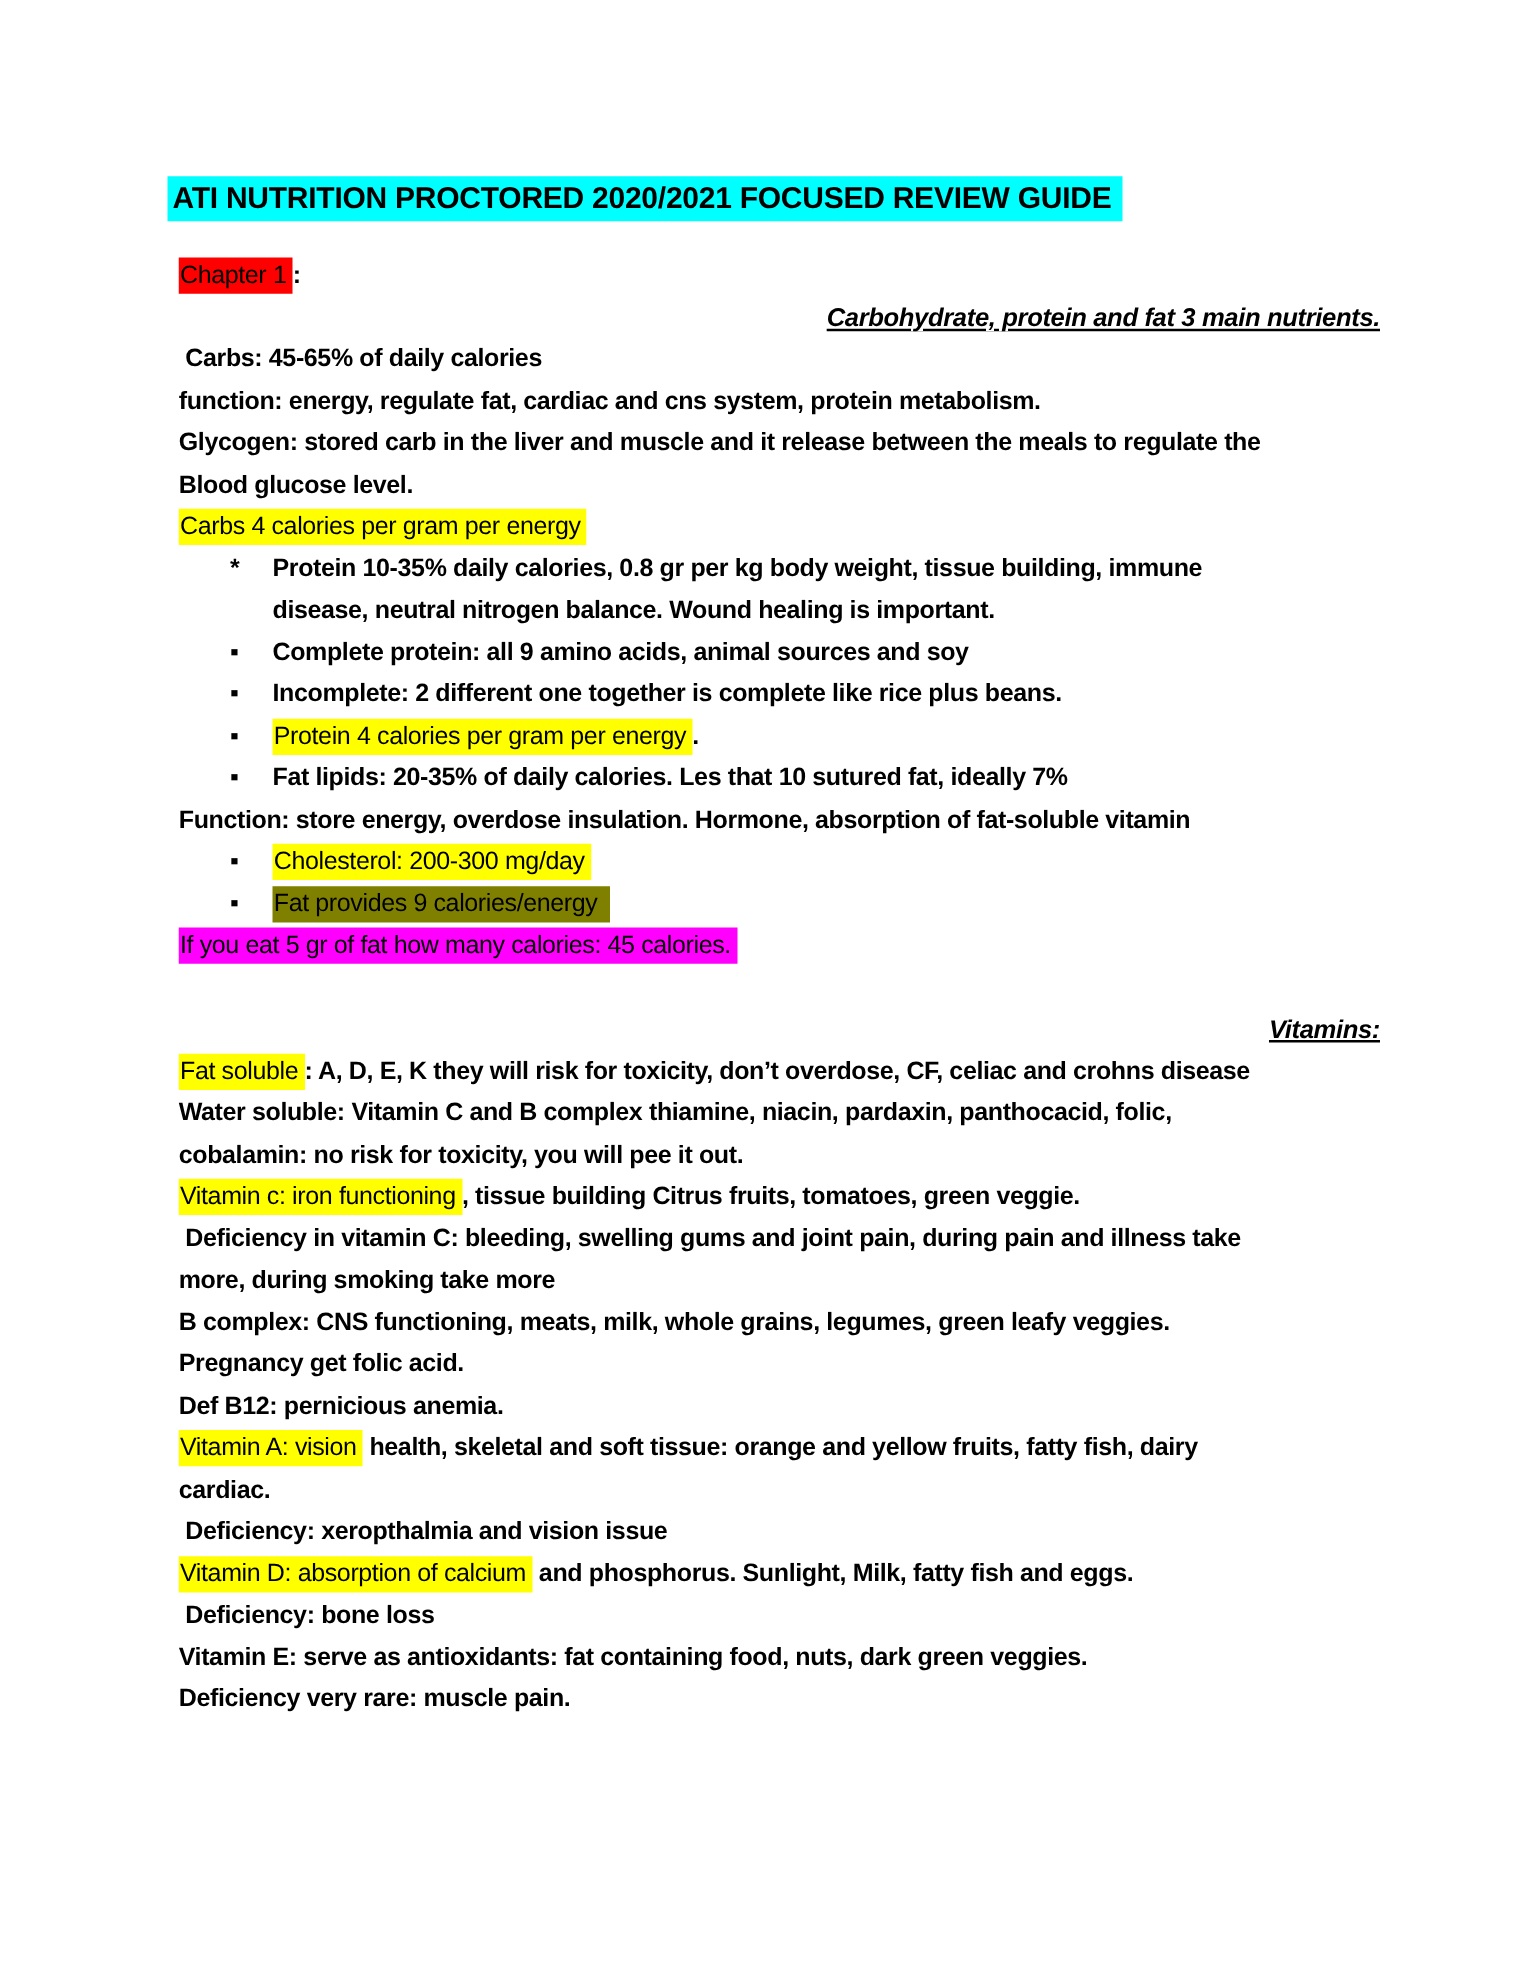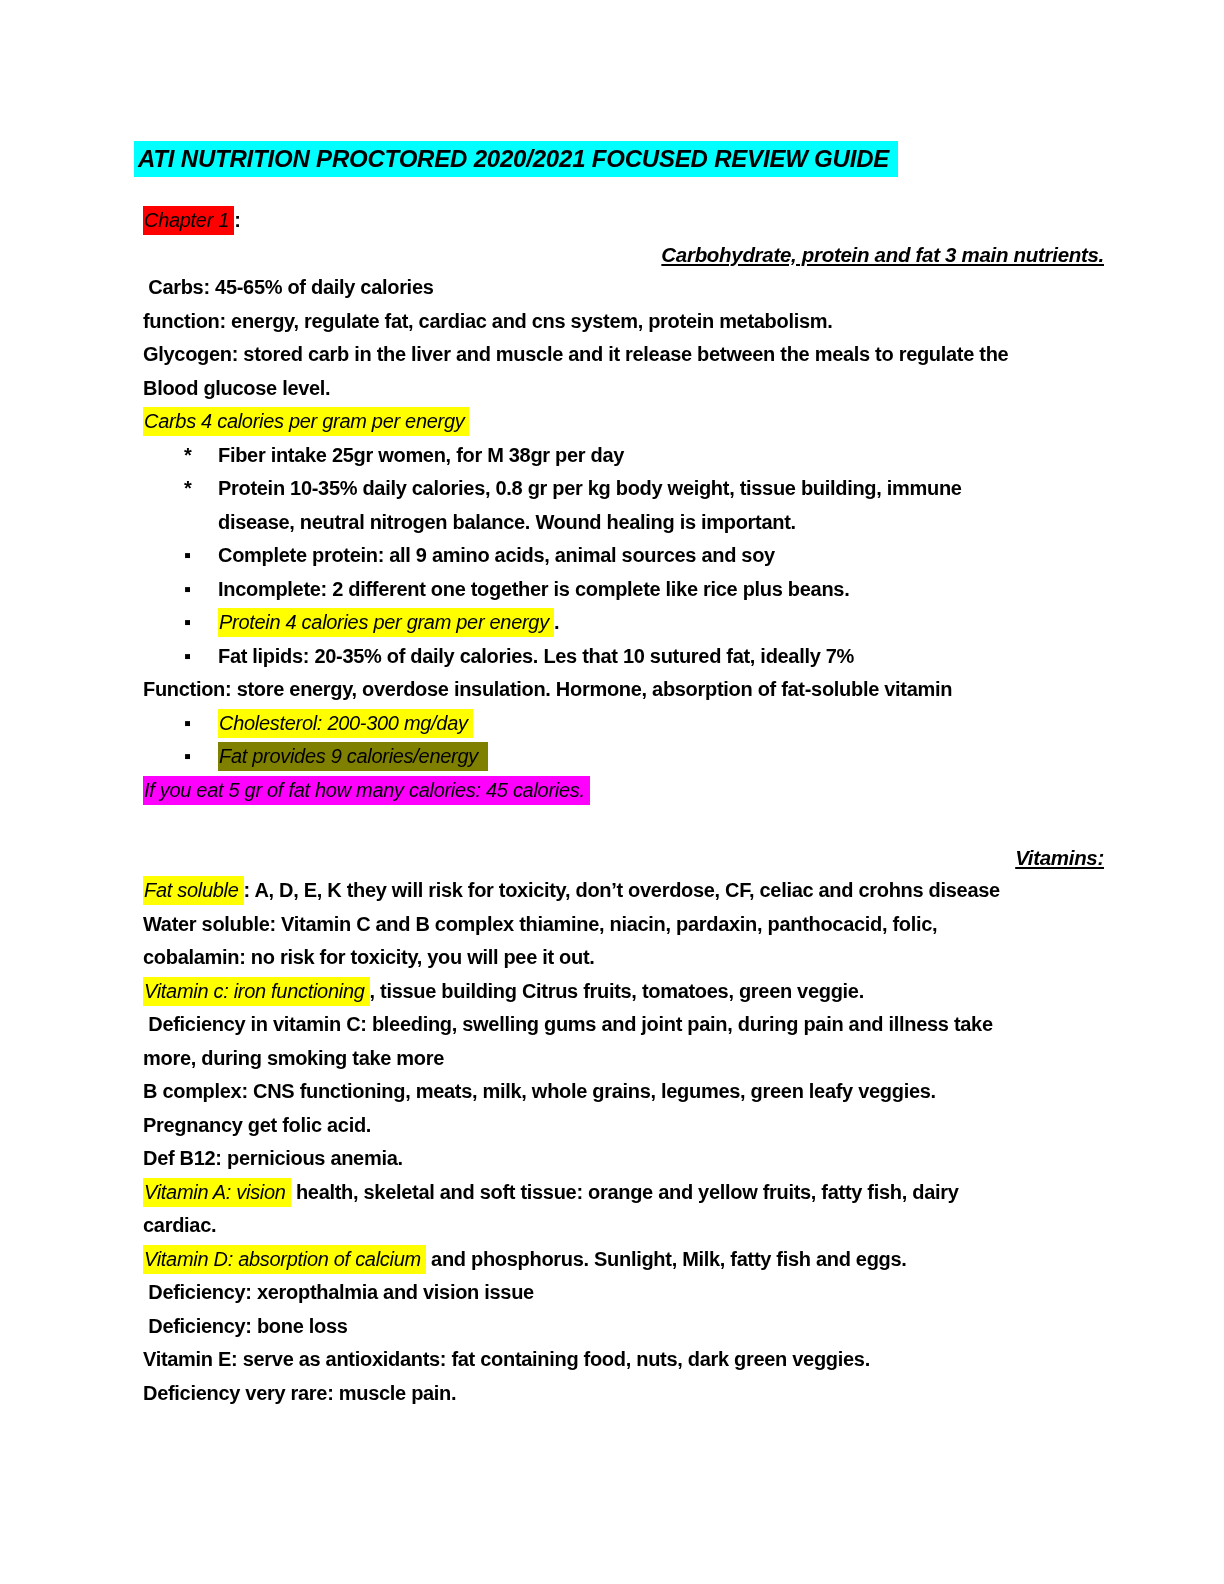--- a/index.html
+++ b/index.html
@@ -47,42 +47,41 @@
     font-size: 20.5px;
   }
   .line.cont { padding-left: 75px; }
   .marker {
     display: inline-block;
     margin-left: 41px;
     width: 34px;
     font-weight: bold;
   }
   .seg { font-weight: inherit; }
-  .hl { font-weight: normal; padding: 3px 5px 4px 1px; font-style: italic; }
+  .hl { font-weight: normal; padding: 3px 5px 4px 1px; }
   .title .hl { padding: 4px 9px 5px 4px; font-weight: bold; }
   .hl-cyan    { background: var(--hl-cyan,    #00ffff); }
   .hl-red     { background: var(--hl-red,     #ff0000); }
   .hl-yellow  { background: var(--hl-yellow,  #ffff00); }
   .hl-olive   { background: var(--hl-olive,   #808000); }
   .hl-magenta { background: var(--hl-magenta, #ff00ff); }
 </style>
 </head>
 <body style="--page-bg: #ffffff; --text-color: #000000; --hl-cyan: #00ffff; --hl-red: #ff0000; --hl-yellow: #ffff00; --hl-olive: #808000; --hl-magenta: #ff00ff;">
 
 <div class="page">
   <div id="doc-body">
       <div class="line title"><span class="seg hl hl-cyan">ATI NUTRITION PROCTORED 2020/2021 FOCUSED REVIEW GUIDE</span></div>
       <div class="line text"><span class="seg hl hl-red">Chapter 1</span><span class="seg">:</span></div>
       <div class="line center"><span class="seg">Carbohydrate, protein and fat 3 main nutrients.</span></div>
       <div class="line text"><span class="seg"> Carbs: 45-65% of daily calories</span></div>
       <div class="line text"><span class="seg">function: energy, regulate fat, cardiac and cns system, protein metabolism.</span></div>
       <div class="line text"><span class="seg">Glycogen: stored carb in the liver and muscle and it release between the meals to regulate the</span></div>
       <div class="line text"><span class="seg">Blood glucose level.</span></div>
       <div class="line text"><span class="seg hl hl-yellow">Carbs 4 calories per gram per energy</span></div>
-      <div class="line bullet"><span class="marker">*</span><span class="seg">Fiber intake 25gr women, for M 38gr per day</span></div>
       <div class="line bullet"><span class="marker">*</span><span class="seg">Protein 10-35% daily calories, 0.8 gr per kg body weight, tissue building, immune</span></div>
       <div class="line cont"><span class="seg">disease, neutral nitrogen balance. Wound healing is important.</span></div>
       <div class="line bullet"><span class="marker">▪</span><span class="seg">Complete protein: all 9 amino acids, animal sources and soy</span></div>
       <div class="line bullet"><span class="marker">▪</span><span class="seg">Incomplete: 2 different one together is complete like rice plus beans.</span></div>
       <div class="line bullet"><span class="marker">▪</span><span class="seg hl hl-yellow">Protein 4 calories per gram per energy</span><span class="seg">.</span></div>
       <div class="line bullet"><span class="marker">▪</span><span class="seg">Fat lipids: 20-35% of daily calories. Les that 10 sutured fat, ideally 7%</span></div>
       <div class="line text"><span class="seg">Function: store energy, overdose insulation. Hormone, absorption of fat-soluble vitamin</span></div>
       <div class="line bullet"><span class="marker">▪</span><span class="seg hl hl-yellow">Cholesterol: 200-300 mg/day</span></div>
       <div class="line bullet"><span class="marker">▪</span><span class="seg hl hl-olive">Fat provides 9 calories/energy </span></div>
       <div class="line text"><span class="seg hl hl-magenta">If you eat 5 gr of fat how many calories: 45 calories.</span></div>
@@ -92,19 +91,19 @@
       <div class="line text"><span class="seg">Water soluble: Vitamin C and B complex thiamine, niacin, pardaxin, panthocacid, folic,</span></div>
       <div class="line text"><span class="seg">cobalamin: no risk for toxicity, you will pee it out.</span></div>
       <div class="line text"><span class="seg hl hl-yellow">Vitamin c: iron functioning</span><span class="seg">, tissue building Citrus fruits, tomatoes, green veggie.</span></div>
       <div class="line text"><span class="seg"> Deficiency in vitamin C: bleeding, swelling gums and joint pain, during pain and illness take</span></div>
       <div class="line text"><span class="seg">more, during smoking take more</span></div>
       <div class="line text"><span class="seg">B complex: CNS functioning, meats, milk, whole grains, legumes, green leafy veggies.</span></div>
       <div class="line text"><span class="seg">Pregnancy get folic acid.</span></div>
       <div class="line text"><span class="seg">Def B12: pernicious anemia.</span></div>
       <div class="line text"><span class="seg hl hl-yellow">Vitamin A: vision</span><span class="seg"> health, skeletal and soft tissue: orange and yellow fruits, fatty fish, dairy</span></div>
       <div class="line text"><span class="seg">cardiac.</span></div>
+      <div class="line text"><span class="seg"> Deficiency: xeropthalmia and vision issue</span></div>
       <div class="line text"><span class="seg hl hl-yellow">Vitamin D: absorption of calcium</span><span class="seg"> and phosphorus. Sunlight, Milk, fatty fish and eggs.</span></div>
-      <div class="line text"><span class="seg"> Deficiency: xeropthalmia and vision issue</span></div>
       <div class="line text"><span class="seg"> Deficiency: bone loss</span></div>
       <div class="line text"><span class="seg">Vitamin E: serve as antioxidants: fat containing food, nuts, dark green veggies.</span></div>
       <div class="line text"><span class="seg">Deficiency very rare: muscle pain.</span></div>
     </div>
 </div>
 
 </body></html>

